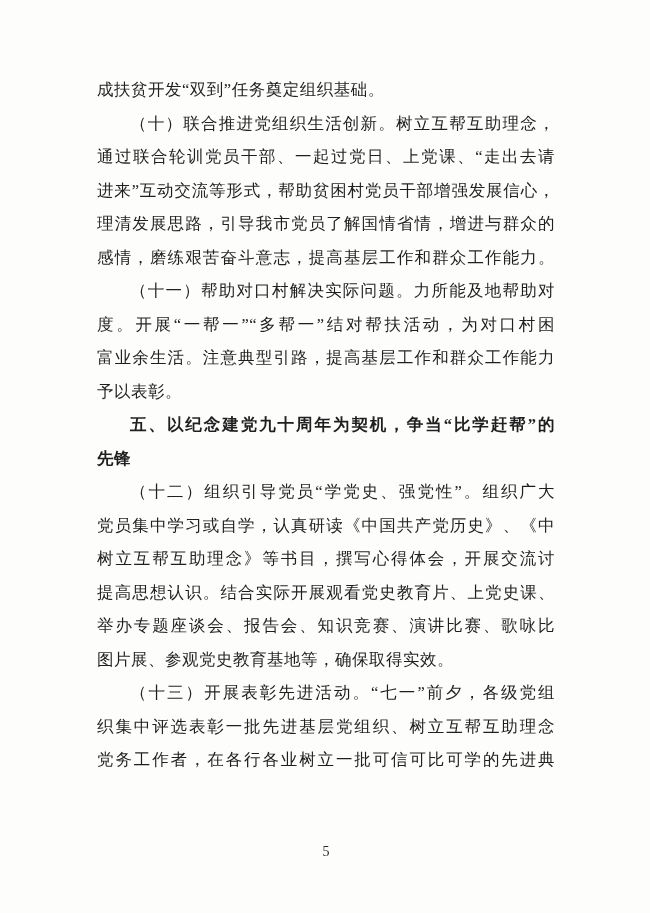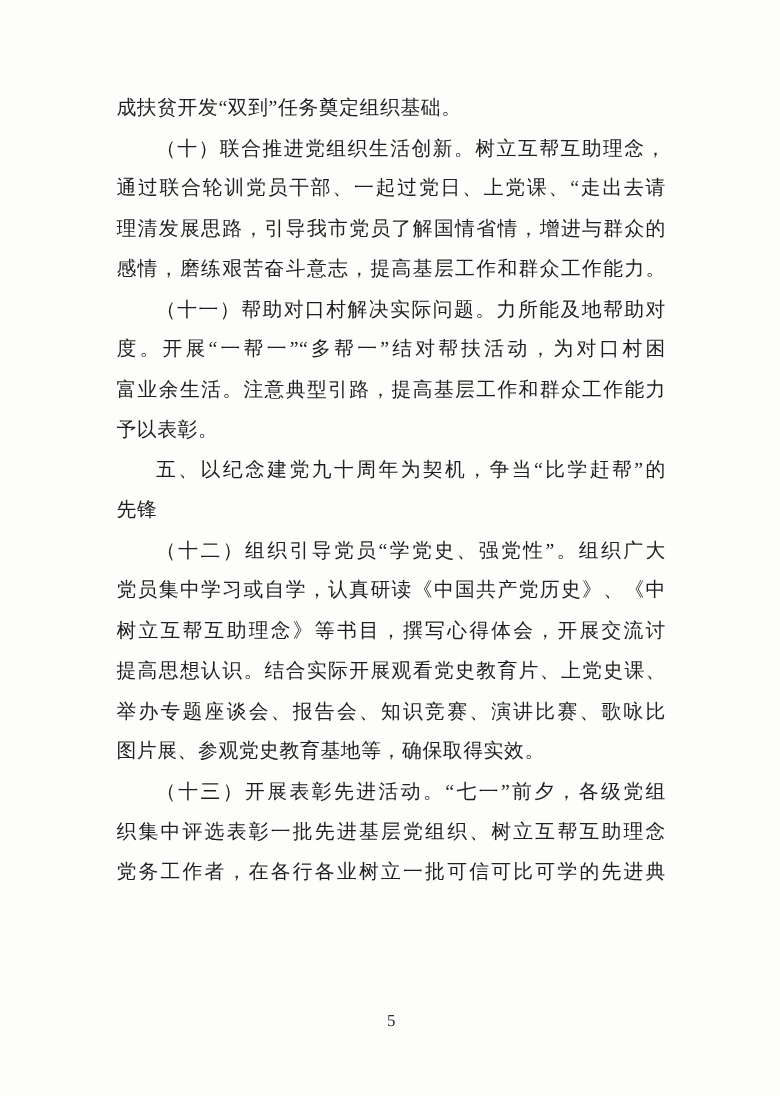--- a/index.html
+++ b/index.html
@@ -36,21 +36,21 @@
     text-justify: inter-character;
   }
   .line.lastline {
     text-align: center;
     text-align-last: left;
   }
   .line.indent {
     text-indent: 2em;
   }
   .line.bold {
-    font-weight: 400;
+    font-weight: 700;
     letter-spacing: 0.6px;
   }
   .page-number {
     position: absolute;
     left: 97px;
     width: 458px;
     top: 842px;
     text-align: center;
     font-size: 14px;
     line-height: 20px;
@@ -58,20 +58,21 @@
   }
 </style>
 </head>
 <body>
 
 <div class="page">
   <div class="text-column">
       <div class="line lastline">成扶贫开发“双到”任务奠定组织基础。</div>
       <div class="line indent">（十）联合推进党组织生活创新。树立互帮互助理念，</div>
       <div class="line">通过联合轮训党员干部、一起过党日、上党课、“走出去请</div>
+      <div class="line">进来”互动交流等形式，帮助贫困村党员干部增强发展信心，</div>
       <div class="line">理清发展思路，引导我市党员了解国情省情，增进与群众的</div>
       <div class="line">感情，磨练艰苦奋斗意志，提高基层工作和群众工作能力。</div>
       <div class="line indent">（十一）帮助对口村解决实际问题。力所能及地帮助对</div>
       <div class="line">度。开展“一帮一”“多帮一”结对帮扶活动，为对口村困</div>
       <div class="line">富业余生活。注意典型引路，提高基层工作和群众工作能力</div>
       <div class="line lastline">予以表彰。</div>
       <div class="line indent bold">五、以纪念建党九十周年为契机，争当“比学赶帮”的</div>
       <div class="line bold lastline">先锋</div>
       <div class="line indent">（十二）组织引导党员“学党史、强党性”。组织广大</div>
       <div class="line">党员集中学习或自学，认真研读《中国共产党历史》、《中国</div>

